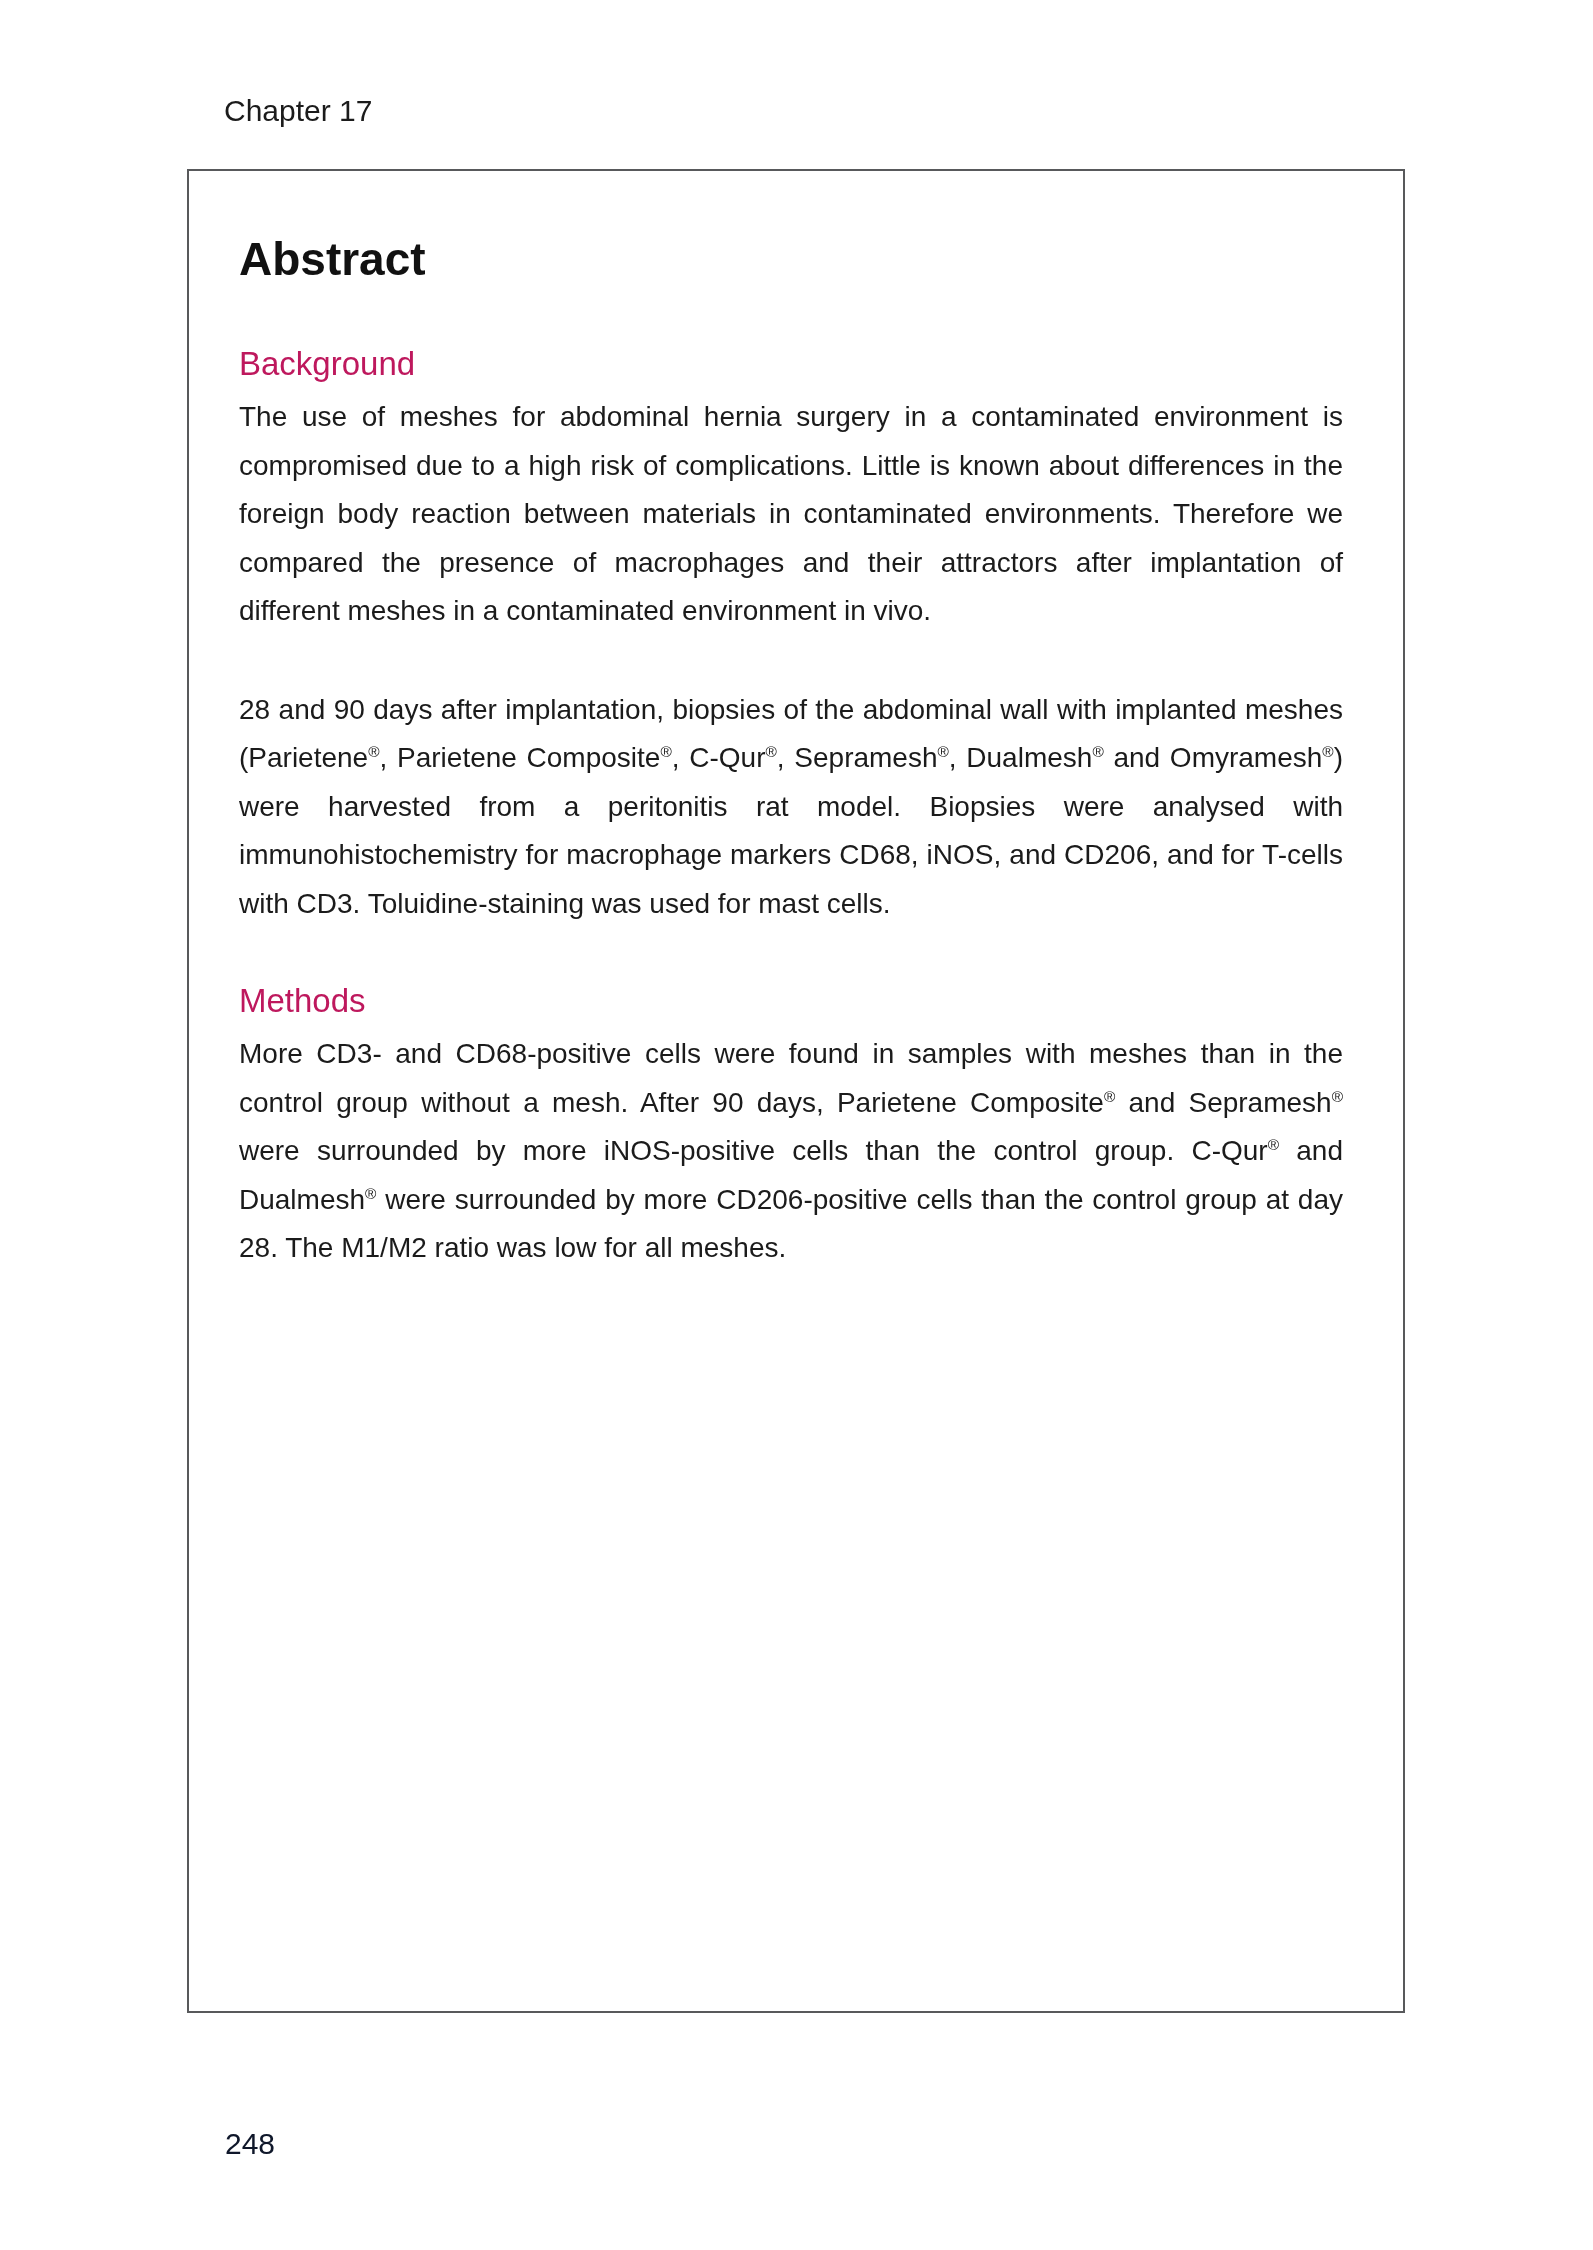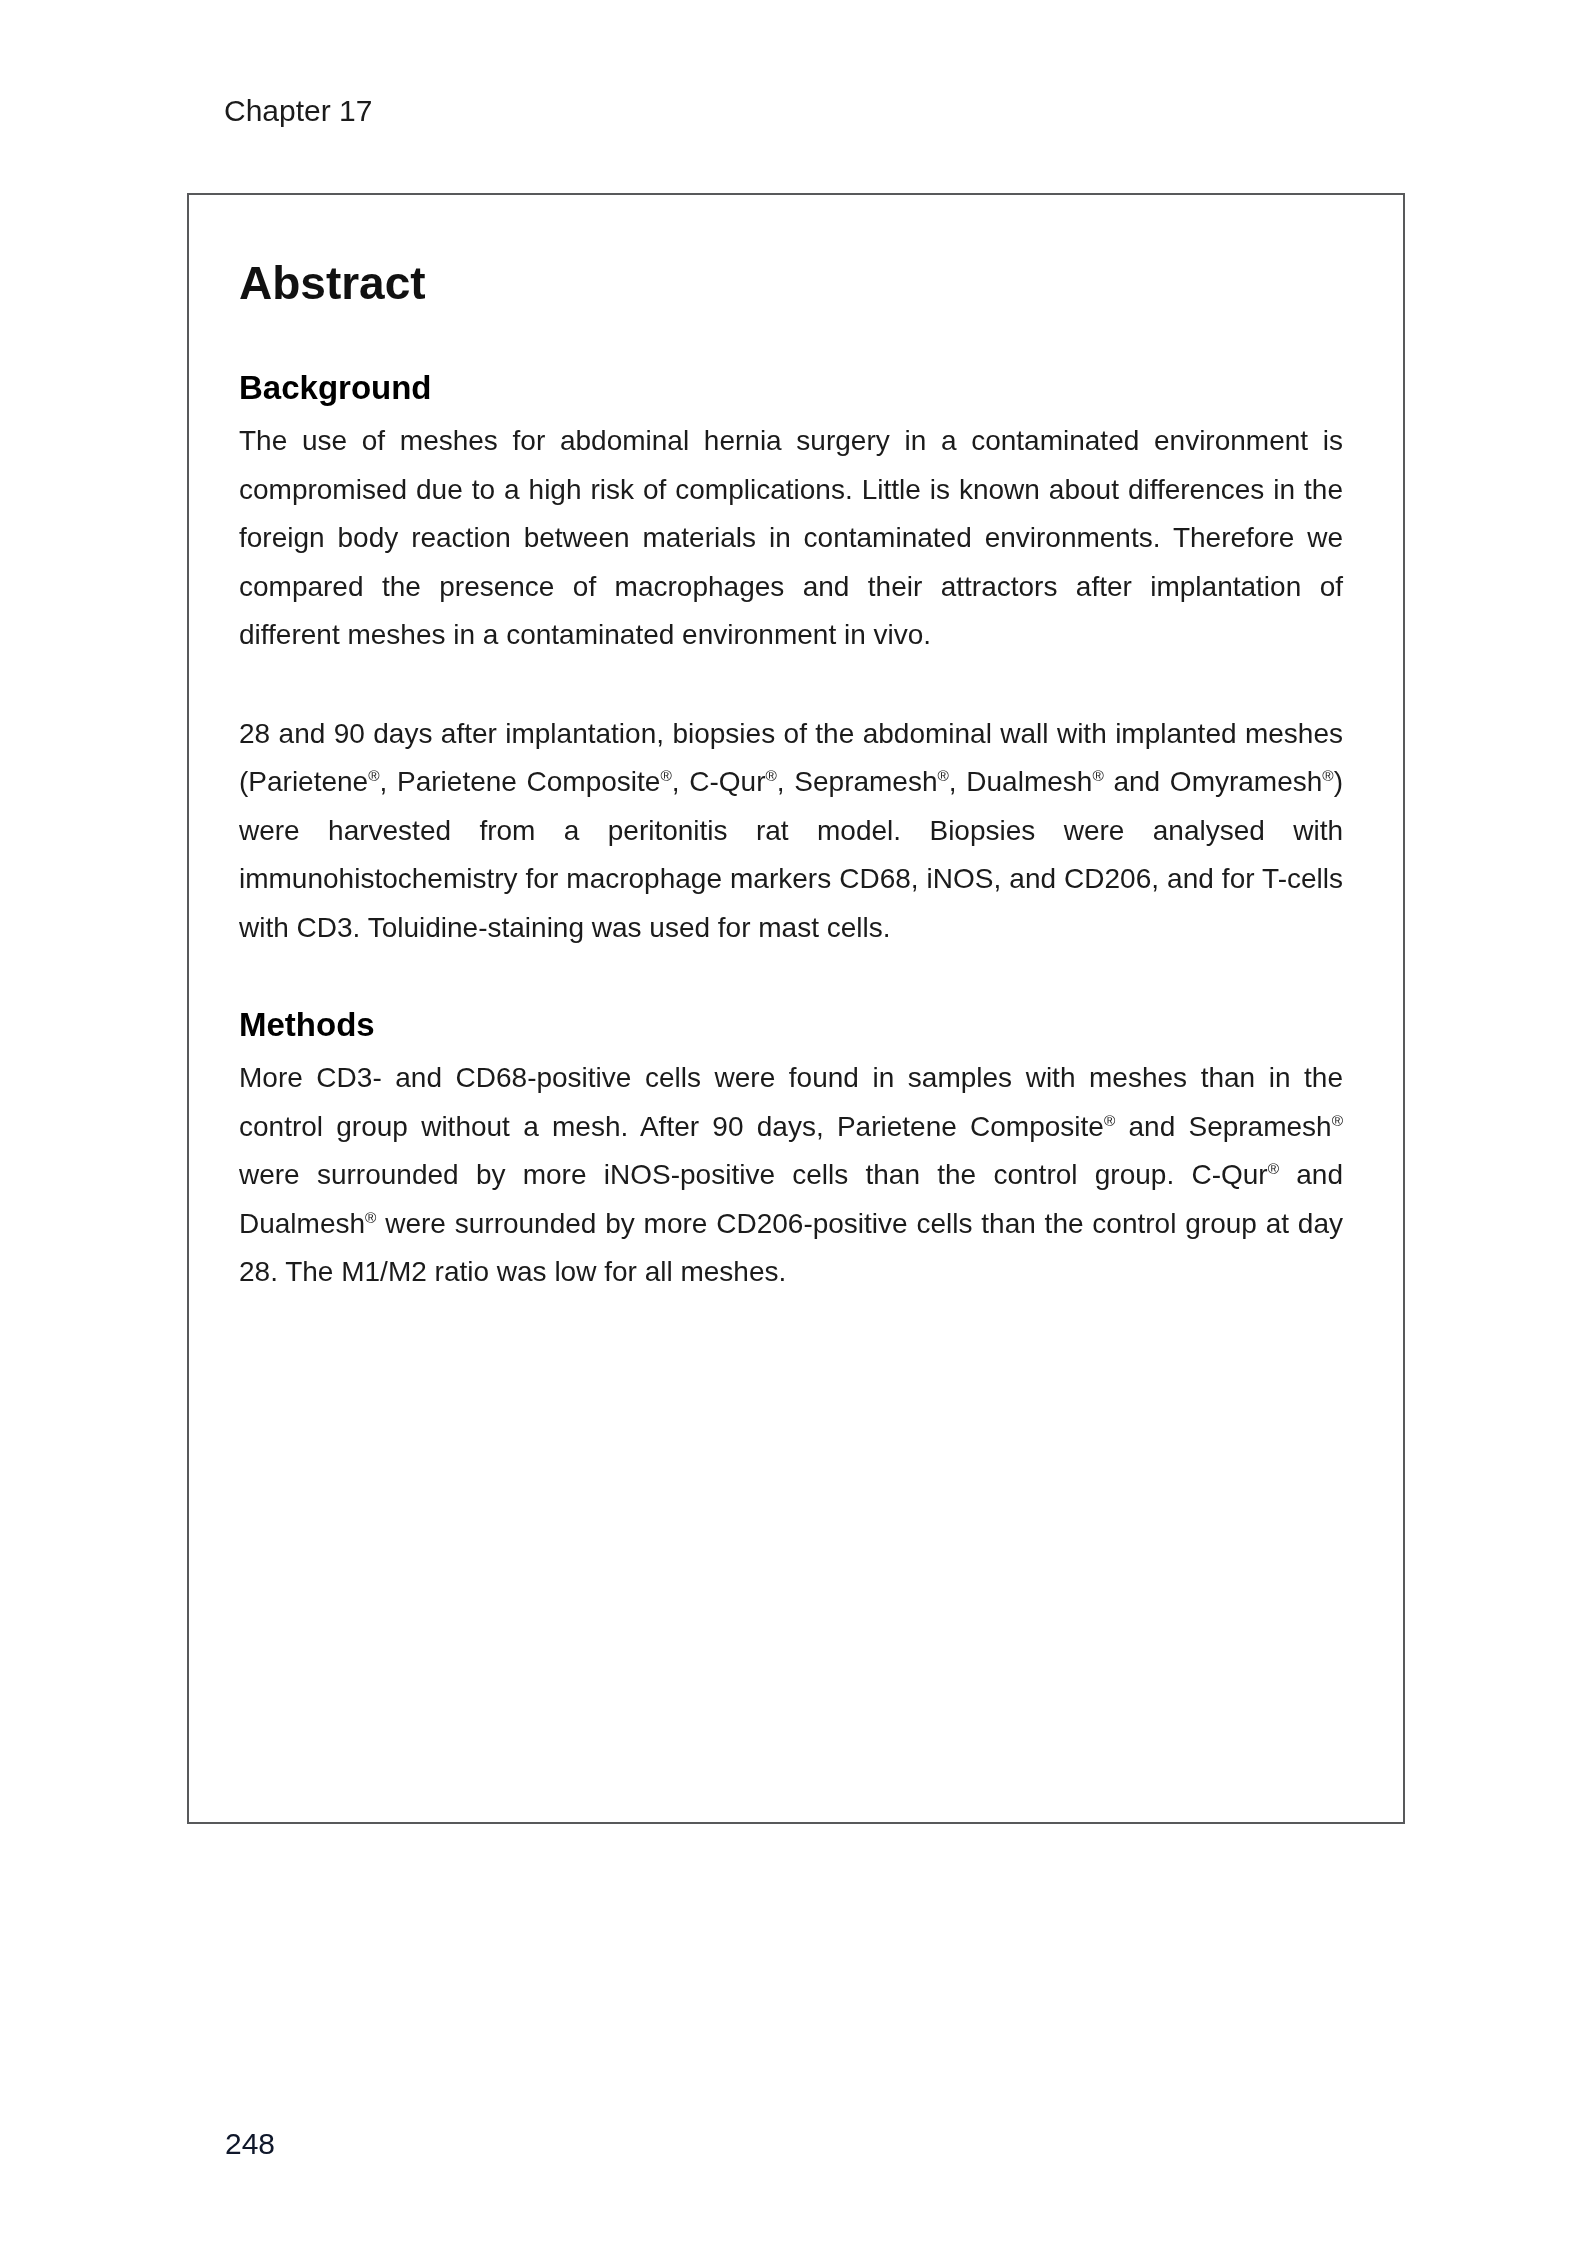--- a/index.html
+++ b/index.html
@@ -21,43 +21,42 @@
     top: 93px;
     font-size: 30px;
     line-height: 36px;
     color: #1b1b1b;
   }
   .abstract-box {
     position: absolute;
     left: 187px;
     top: 169px;
     width: 1218px;
-    height: 1631px;
+    height: 1844px;
     border: 2px solid #58595b;
     box-sizing: border-box;
     padding: 60px 60px 0 50px;
     background: #ffffff;
-    margin-top: 24px;
   }
   .abstract-title {
     font-size: 46px;
     line-height: 56px;
     font-weight: bold;
     margin: 0 0 54px 0;
     color: #111111;
   }
   .section {
     margin: 0;
   }
   .section-heading {
     font-size: 33px;
     line-height: 46px;
-    font-weight: bold;
+    font-weight: normal;
     margin: 0 0 6px 0;
-    color: #000000;
+    color: #be185d;
   }
   .section-body {
     font-size: 28px;
     line-height: 48.5px;
     text-align: justify;
     margin: 0 0 50px 0;
     color: #1b1b1b;
   }
   .section-body sup {
     font-size: 55%;

